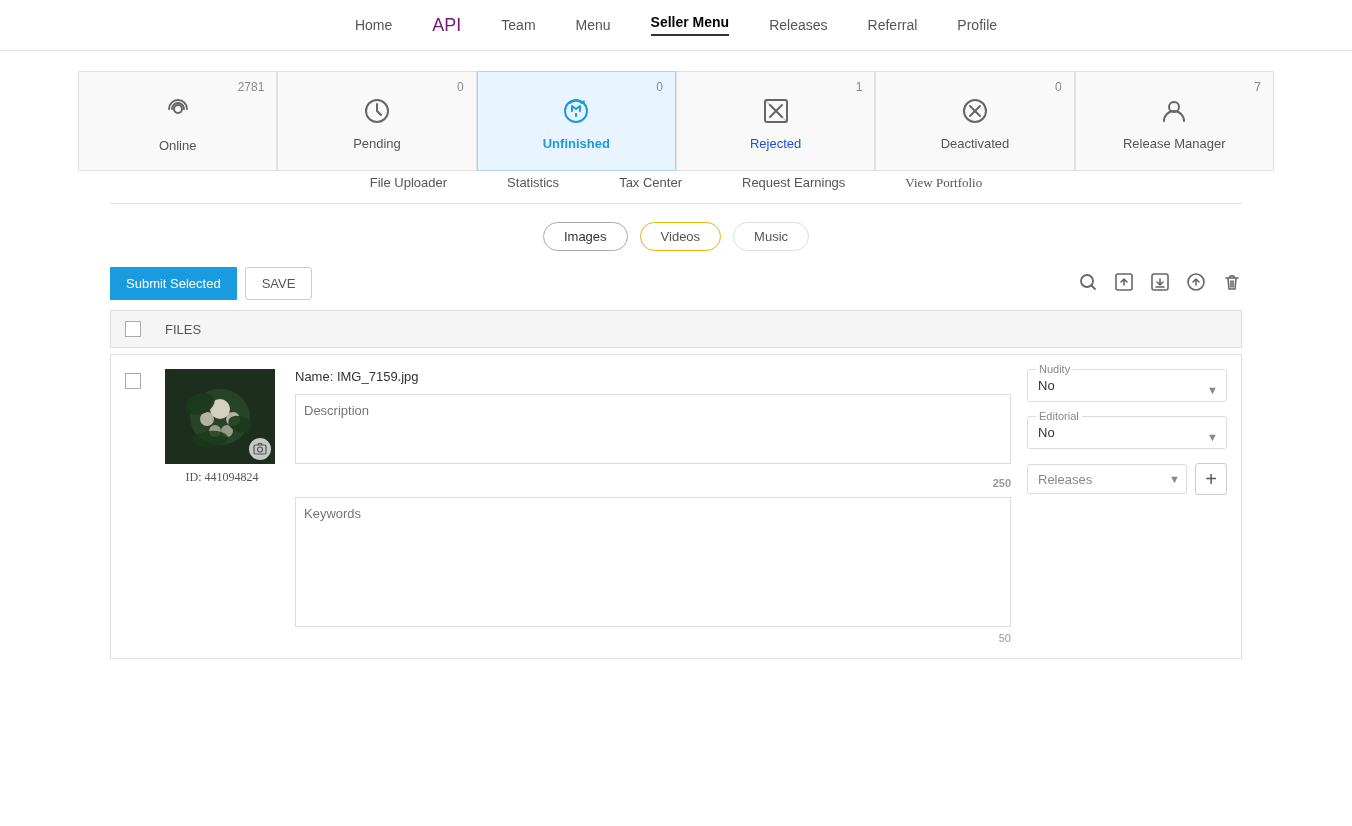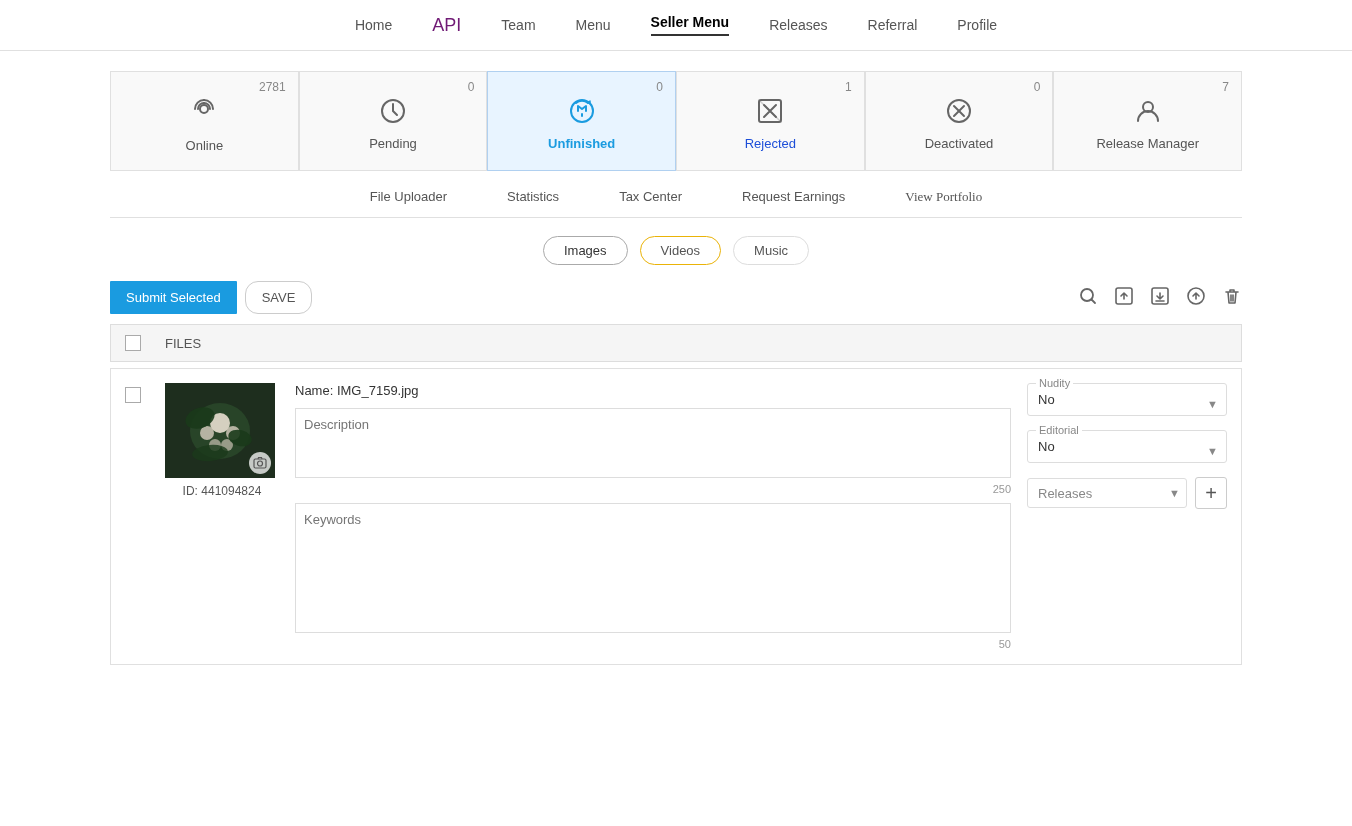--- a/index.html
+++ b/index.html
@@ -14,21 +14,21 @@
     <a style="text-decoration:none;color:#701a75;font-size:18px;cursor:pointer;">API</a>
     <a style="text-decoration:none;color:#555;font-size:14px;cursor:pointer;">Team</a>
     <a style="text-decoration:none;color:#555;font-size:14px;cursor:pointer;">Menu</a>
     <a style="text-decoration:none;color:#000;font-size:14px;font-weight:bold;border-bottom:2px solid #333;padding-bottom:4px;cursor:pointer;">Seller Menu</a>
     <a style="text-decoration:none;color:#555;font-size:14px;cursor:pointer;">Releases</a>
     <a style="text-decoration:none;color:#555;font-size:14px;cursor:pointer;">Referral</a>
     <a style="text-decoration:none;color:#555;font-size:14px;cursor:pointer;">Profile</a>
   </div>
 </nav>
 
-<div style="display:flex;margin:20px 110px 0;">
+<div style="display:flex;margin:20px 78px 0;">
 
   <div style="flex:1;border:1px solid #e0e0e0;background:#f9f9f9;display:flex;flex-direction:column;align-items:center;justify-content:center;padding:18px 10px 14px;position:relative;cursor:pointer;min-height:100px;">
     <span style="position:absolute;top:8px;right:12px;font-size:12px;color:#888;">2781</span>
     <span style="font-size:26px;color:#666;margin-bottom:6px;">
       
       <svg width="32" height="32" viewBox="0 0 32 32" fill="none" xmlns="http://www.w3.org/2000/svg">
         <circle cx="16" cy="16" r="4" stroke="#666" stroke-width="2" fill="none"></circle>
         <path d="M10 16a6 6 0 0 1 6-6" stroke="#666" stroke-width="2" stroke-linecap="round" fill="none"></path>
         <path d="M22 16a6 6 0 0 0-6-6" stroke="#666" stroke-width="2" stroke-linecap="round" fill="none"></path>
         <path d="M7 16a9 9 0 0 1 9-9" stroke="#666" stroke-width="2" stroke-linecap="round" fill="none"></path>
@@ -93,38 +93,38 @@
     <span style="margin-bottom:6px;">
       <svg width="32" height="32" viewBox="0 0 32 32" fill="none" xmlns="http://www.w3.org/2000/svg">
         <circle cx="16" cy="12" r="5" stroke="#666" stroke-width="2" fill="none"></circle>
         <path d="M6 26c0-5.523 4.477-10 10-10s10 4.477 10 10" stroke="#666" stroke-width="2" stroke-linecap="round" fill="none"></path>
       </svg>
     </span>
     <span style="font-size:13px;color:#555;">Release Manager</span>
   </div>
 </div>
 
-<div style="display:flex;justify-content:center;gap:60px;margin:18px 110px 0;padding-bottom:12px;border-bottom:1px solid #e0e0e0;">
+<div style="display:flex;justify-content:center;gap:60px;margin:4px 110px 0;padding-bottom:12px;border-bottom:1px solid #e0e0e0;">
   <a style="font-size:13px;color:#555;cursor:pointer;text-decoration:none;">File Uploader</a>
   <a style="font-size:13px;color:#555;cursor:pointer;text-decoration:none;">Statistics</a>
   <a style="font-size:13px;color:#555;cursor:pointer;text-decoration:none;">Tax Center</a>
   <a style="font-size:13px;color:#555;cursor:pointer;text-decoration:none;">Request Earnings</a>
   <a style="font-size:13px;color:#555;cursor:pointer;text-decoration:none;font-family:Liberation Serif, serif;">View Portfolio</a>
 </div>
 
 <div style="display:flex;justify-content:center;gap:12px;margin-top:18px;">
   <button style="padding:6px 20px;border:1px solid #aaa;border-radius:20px;font-size:13px;cursor:pointer;color:#333;background:#fff;font-weight:500;">Images</button>
   <button style="padding:6px 20px;border:1px solid #eab308;border-radius:20px;font-size:13px;cursor:pointer;color:#555;background:#fff;">Videos</button>
   <button style="padding:6px 20px;border:1px solid #ddd;border-radius:20px;font-size:13px;cursor:pointer;color:#555;background:#fff;">Music</button>
 </div>
 
 <div style="display:flex;align-items:center;justify-content:space-between;margin:16px 110px 0;">
   <div style="display:flex;gap:8px;">
     <button style="background:#1a9be0;color:#fff;border:none;padding:8px 16px;border-radius:1px;cursor:pointer;font-size:13px;">Submit Selected</button>
-    <button style="background:#fff;color:#555;border:1px solid #ccc;padding:8px 16px;border-radius:13px;cursor:pointer;font-size:13px;">SAVE</button>
+    <button style="background:#fff;color:#555;border:1px solid #ccc;padding:8px 16px;border-radius:3px;cursor:pointer;font-size:13px;">SAVE</button>
   </div>
   <div style="display:flex;gap:16px;align-items:center;">
     <span style="cursor:pointer;color:#666;">
       <svg width="20" height="20" viewBox="0 0 20 20" fill="none">
           <circle cx="9" cy="9" r="6" stroke="#666" stroke-width="1.8"></circle>
           <path d="M13.5 13.5 L17 17" stroke="#666" stroke-width="1.8" stroke-linecap="round"></path>
         </svg>
     </span>
     <span style="cursor:pointer;color:#666;">
       <svg width="20" height="20" viewBox="0 0 20 20" fill="none">
@@ -161,21 +161,21 @@
     <span>FILES</span>
   </div>
 </div>
 
 <div style="display:flex;margin:6px 110px 0;border:1px solid #e0e0e0;padding:14px;gap:16px;align-items:flex-start;">
 
   <div style="width:24px;padding-top:4px;">
     <span style="width:16px;height:16px;border:1px solid #aaa;background:#fff;display:inline-block;cursor:pointer;"></span>
   </div>
 
-  <div style="width:114px;flex-shrink:0;">
+  <div style="width:114px;flex-shrink:0;font-family:Liberation Serif, serif;">
     <div style="width:110px;height:95px;background:linear-gradient(135deg,#1a2a1a 0%,#2a4a2a 40%,#1a3a3a 100%);position:relative;overflow:hidden;display:flex;align-items:center;justify-content:center;">
 
       <svg width="110" height="95" viewBox="0 0 110 95" xmlns="http://www.w3.org/2000/svg">
         <rect width="110" height="95" fill="#1e2e1e"></rect>
         <ellipse cx="55" cy="48" rx="30" ry="28" fill="#2a4a2a" opacity="0.8"></ellipse>
         <circle cx="55" cy="40" r="10" fill="#e8e0d0" opacity="0.9"></circle>
         <circle cx="42" cy="50" r="7" fill="#d8d0c0" opacity="0.8"></circle>
         <circle cx="68" cy="50" r="7" fill="#d8d0c0" opacity="0.8"></circle>
         <circle cx="50" cy="62" r="6" fill="#c8c0b0" opacity="0.7"></circle>
         <circle cx="62" cy="62" r="6" fill="#c8c0b0" opacity="0.7"></circle>
@@ -194,21 +194,21 @@
     <div style="font-size:12px;color:#555;margin-top:6px;text-align:center;">
       <span>ID:</span> <span>441094824</span>
     </div>
   </div>
 
   <div style="flex:1;">
     <div style="font-size:13px;margin-bottom:10px;">
       <span style="font-weight:500;">Name:</span> <span>IMG_7159.jpg</span>
     </div>
     <textarea style="width: 100%; border: 1px solid rgb(221, 221, 221); padding: 8px; font-size: 13px; height: 70px; resize: none; outline: none; font-family: Arial, sans-serif; color: rgb(170, 170, 170);" placeholder="Description"></textarea>
-    <div style="text-align:right;font-size:11px;color:#999;margin-top:2px;">250</div>
+    <div style="text-align:right;font-size:11px;color:#999;margin-top:10px;font-weight:bold;">250</div>
     <textarea style="width: 100%; border: 1px solid rgb(221, 221, 221); padding: 8px; font-size: 13px; height: 130px; resize: none; outline: none; font-family: Arial, sans-serif; color: rgb(170, 170, 170); margin-top: 8px;" placeholder="Keywords"></textarea>
     <div style="text-align:right;font-size:11px;color:#999;margin-top:2px;">50</div>
   </div>
 
   <div style="width:200px;flex-shrink:0;">
 
     <div style="border:1px solid #ddd;border-radius:3px;padding:4px 10px 8px;margin-bottom:14px;position:relative;">
       <span style="font-size:11px;color:#888;position:absolute;top:-7px;left:8px;background:#fff;padding:0 3px;">Nudity</span>
       <select style="width:100%;border:none;outline:none;font-size:13px;color:#333;background:transparent;cursor:pointer;appearance:none;padding-top:4px;">
         <option>No</option>

